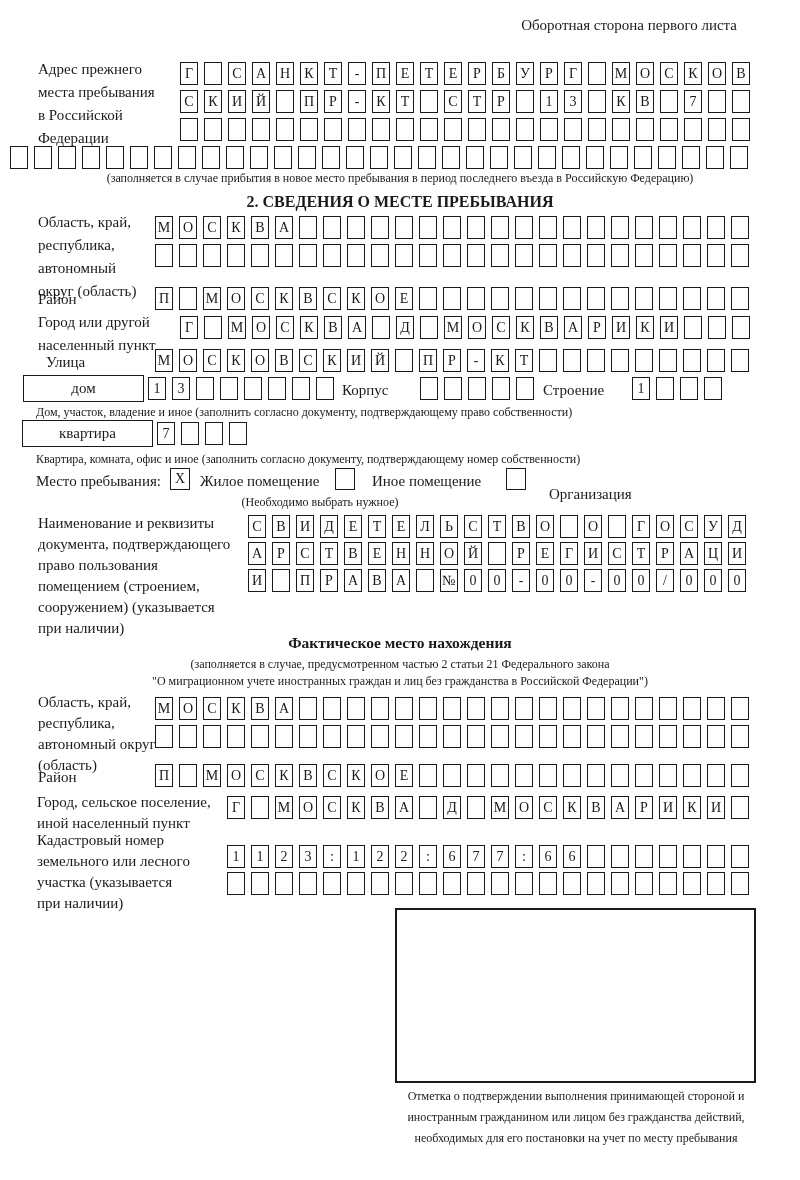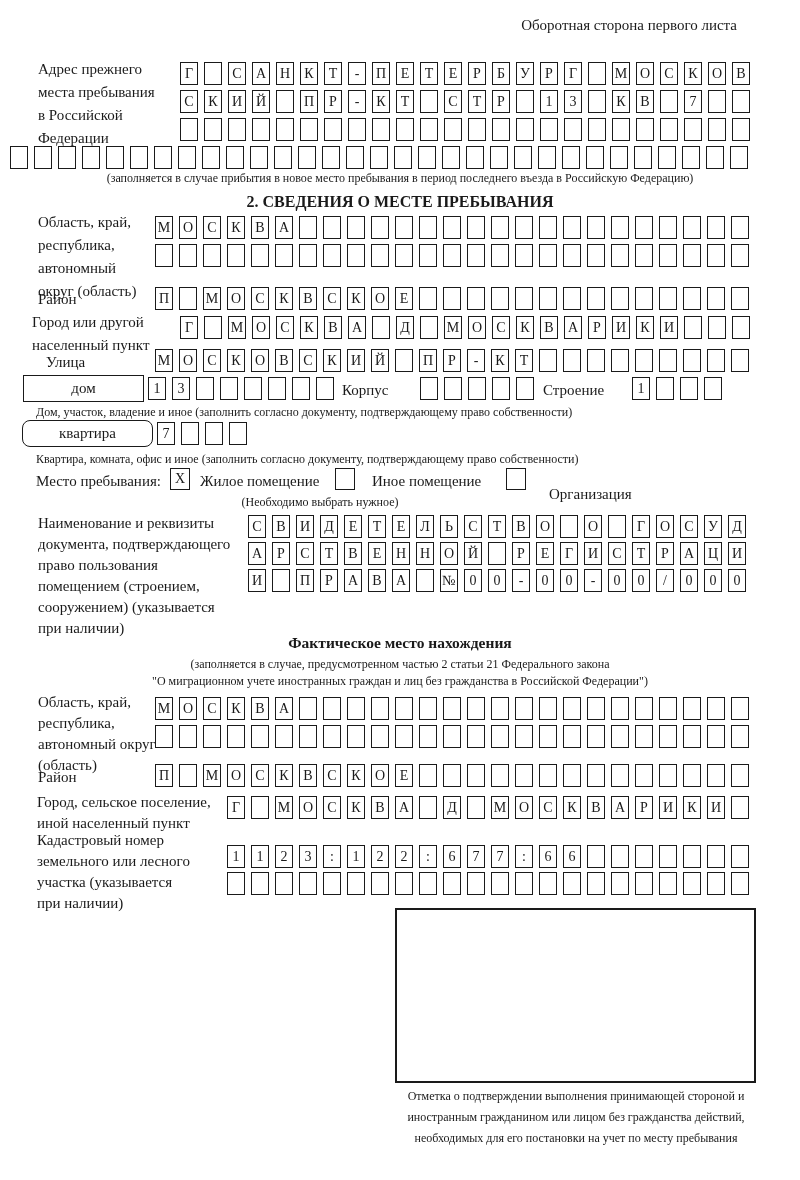--- a/index.html
+++ b/index.html
@@ -246,21 +246,21 @@
       <span class="cb"></span>
       <span class="cb"></span>
       <span class="cb"></span>
       <span class="cb"></span>
       <span class="cb"></span>
       <span class="cb"></span>
       <span class="cb"></span>
       <span class="cb"></span>
     </div>
 
-  <div class="abs lbl" style="left:32px; top:311px;">Город или другой
+  <div class="abs lbl" style="left:38px; top:311px;">Город или другой
 населенный пункт</div>
   <div class="abs boxrow" style="left:180px; top:316px;">
       <span class="cb">Г</span>
       <span class="cb"></span>
       <span class="cb">М</span>
       <span class="cb">О</span>
       <span class="cb">С</span>
       <span class="cb">К</span>
       <span class="cb">В</span>
       <span class="cb">А</span>
@@ -332,28 +332,28 @@
     </div>
   <div class="abs lbl" style="left:543px; top:379px;">Строение</div>
   <div class="abs boxrow" style="left:632px; top:377px;">
       <span class="cb">1</span>
       <span class="cb"></span>
       <span class="cb"></span>
       <span class="cb"></span>
     </div>
   <div class="abs note" style="left:36px; top:405px;">Дом, участок, владение и иное (заполнить согласно документу, подтверждающему право собственности)</div>
 
-  <div class="abs widebox" style="left:22px; top:420px; width:131px; height:27px;border-radius:8px;">квартира</div>
+  <div class="abs widebox" style="left:22px; top:420px; width:131px; height:27px;">квартира</div>
   <div class="abs boxrow" style="left:157px; top:422px;">
       <span class="cb">7</span>
       <span class="cb"></span>
       <span class="cb"></span>
       <span class="cb"></span>
     </div>
-  <div class="abs note" style="left:36px; top:452px;">Квартира, комната, офис и иное (заполнить согласно документу, подтверждающему право собственности)</div>
+  <div class="abs note" style="left:36px; top:452px;">Квартира, комната, офис и иное (заполнить согласно документу, подтверждающему номер собственности)</div>
 
   <div class="abs lbl" style="left:36px; top:470px;">Место пребывания:</div>
   <span class="abs cb2" style="left:170px; top:468px;">X</span>
   <div class="abs lbl" style="left:200px; top:470px;">Жилое помещение</div>
   <span class="abs cb2" style="left:335px; top:468px;"></span>
   <div class="abs lbl" style="left:372px; top:470px;">Иное помещение</div>
   <span class="abs cb2" style="left:506px; top:468px;"></span>
   <div class="abs lbl" style="left:549px; top:470px;margin-top:13px;">Организация</div>
   <div class="abs note" style="left:160px; top:495px; width:320px; text-align:center;">(Необходимо выбрать нужное)</div>
 

